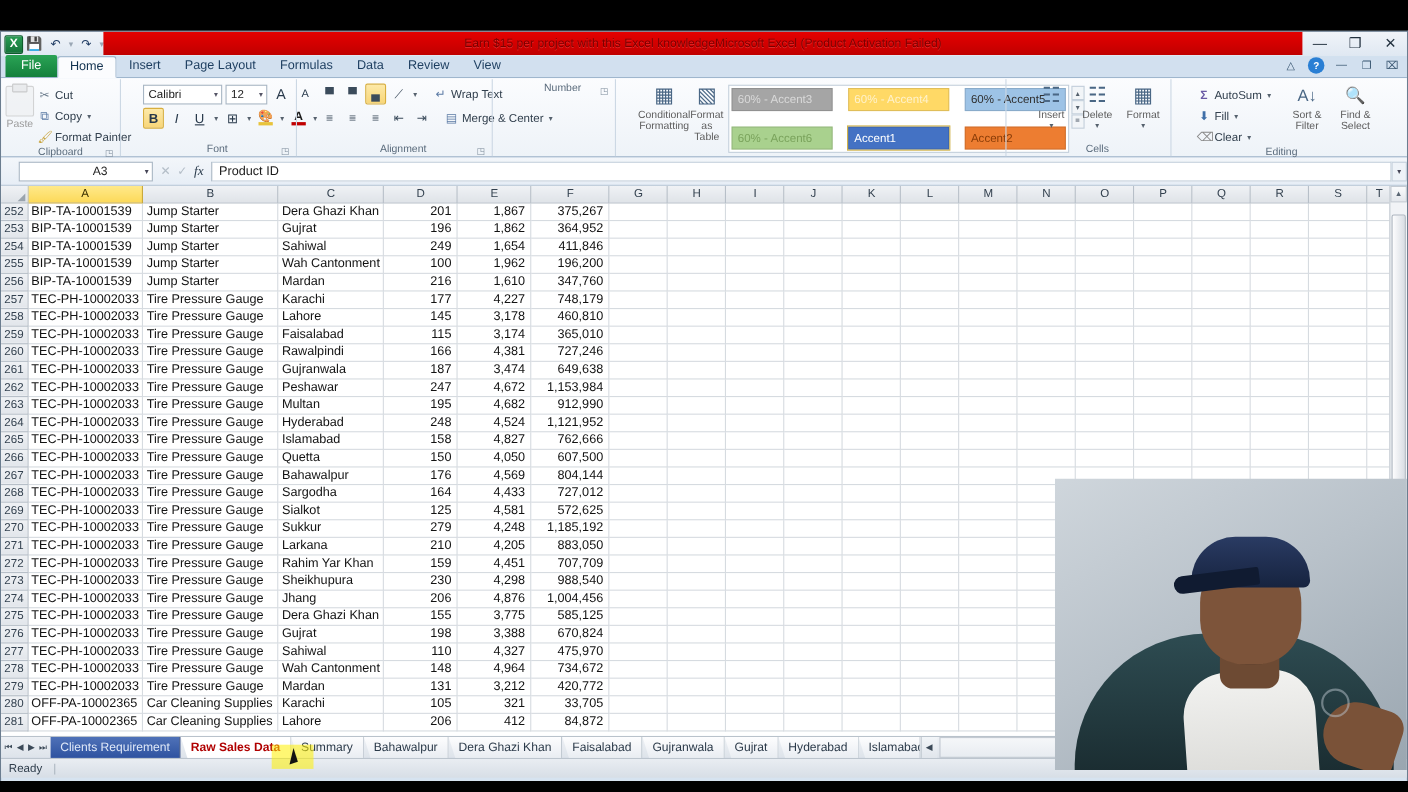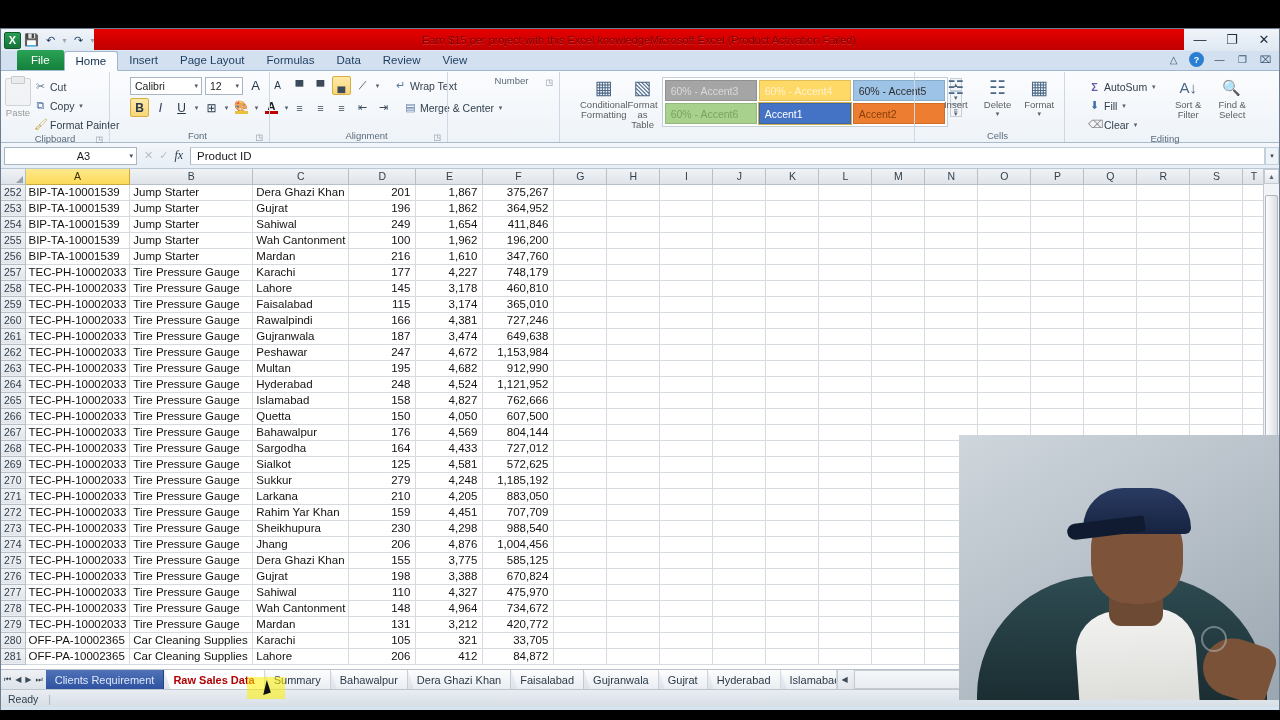--- a/index.html
+++ b/index.html
@@ -61,21 +61,20 @@
     border-bottom:1px solid #9fb6cd;
   }
   .rtab {
     height:20px; padding:0 11px; display:flex; align-items:center;
     font-size:11.5px; color:#1c3d5f; white-space:nowrap;
   }
   .rtab.file {
     background:linear-gradient(#2aa355,#14803c);
     color:#fff; font-weight:normal; padding:0 14px; height:20px;
     border-radius:2px 2px 0 0;
-    margin-left:12px;
   }
   .rtab.active {
     background:#fbfcfe;
     border:1px solid #9fb6cd; border-bottom:1px solid #fbfcfe;
     border-radius:3px 3px 0 0; margin-bottom:-1px; color:#11314f;
   }
   .helpbtns { position:absolute; right:6px; top:1px; display:flex; gap:8px; align-items:center; }
   .hb { width:15px;height:15px;display:flex;align-items:center;justify-content:center;font-size:10px;color:#3a5772; }
   .hb.q { background:#2a7fd4;color:#fff;border-radius:50%;font-size:9px;font-weight:bold; }
 
@@ -133,28 +132,28 @@
   
   .algrow { display:flex; align-items:center; gap:2px; }
   .al { width:19px;height:19px;display:flex;align-items:center;justify-content:center;color:#3b4b5b;font-size:11px;border-radius:2px;}
   .al.on { background:linear-gradient(#fde9a8,#f8d678); border:1px solid #d8ae3e; }
 
   
   .numrow2 { display:flex; align-items:center; gap:3px; margin-top:4px; }
   .nb { width:17px;height:18px;display:flex;align-items:center;justify-content:center;font-size:11px;color:#2e4156;}
 
   
-  .gallery { display:grid; grid-template-columns:repeat(3,92px); grid-template-rows:21px 21px; gap:2px; padding:2px; border:1px solid #c3cfdb; background:#fff; }
+  .gallery { display:grid; grid-template-columns:repeat(3,92px); grid-template-rows:21px 21px; gap:14px; padding:2px; border:1px solid #c3cfdb; background:#fff; }
   .gcell { display:flex;align-items:center;padding-left:5px; font-size:10.5px; border:1px solid rgba(0,0,0,.12); }
   .gscroll { display:flex;flex-direction:column;justify-content:space-between;width:12px;margin-left:2px;padding:1px 0;}
   .gs { height:13px;border:1px solid #c3cfdb;background:#f2f5f8;display:flex;align-items:center;justify-content:center;font-size:7px;color:#55616d;}
 
   
   .formulabar { height:26px; background:linear-gradient(#f3f6fa,#e7eef6); display:flex; align-items:center; border-bottom:1px solid #b9c7d5; }
-  .namebox { width:133px;height:18px;margin-left:3px;background:#fff;border:1px solid #a8b6c4; display:flex;align-items:center;justify-content:center; position:relative;font-size:11px;padding-left:26px; }
+  .namebox { width:122px;height:18px;margin-left:16px;background:#fff;border:1px solid #a8b6c4; display:flex;align-items:center;justify-content:center; position:relative;font-size:11px;padding-left:26px; }
   .namebox .ar{position:absolute;right:3px;font-size:7px;color:#445;}
   .fb-btns { display:flex;align-items:center;gap:6px;padding:0 7px;color:#6f7f8f;font-size:11px; }
   .fx { font-style:italic; font-family:"Liberation Serif",serif; font-size:12px; color:#2b3c4d; }
   .fbinput { flex:1; height:18px; background:#fff; border:1px solid #c3cfdb; border-left:1px solid #a8b6c4; display:flex; align-items:center; padding-left:6px; font-size:11.5px; }
   .fb-expand { width:14px;height:18px;display:flex;align-items:center;justify-content:center;font-size:7px;color:#445;border:1px solid #c3cfdb;background:#eef3f8;}
 
   
   .sheet { position:relative; background:#fff; height:500px; overflow:hidden; }
   table.grid { border-collapse:collapse; table-layout:fixed; }
   .colhdr td, .colhdr th {

